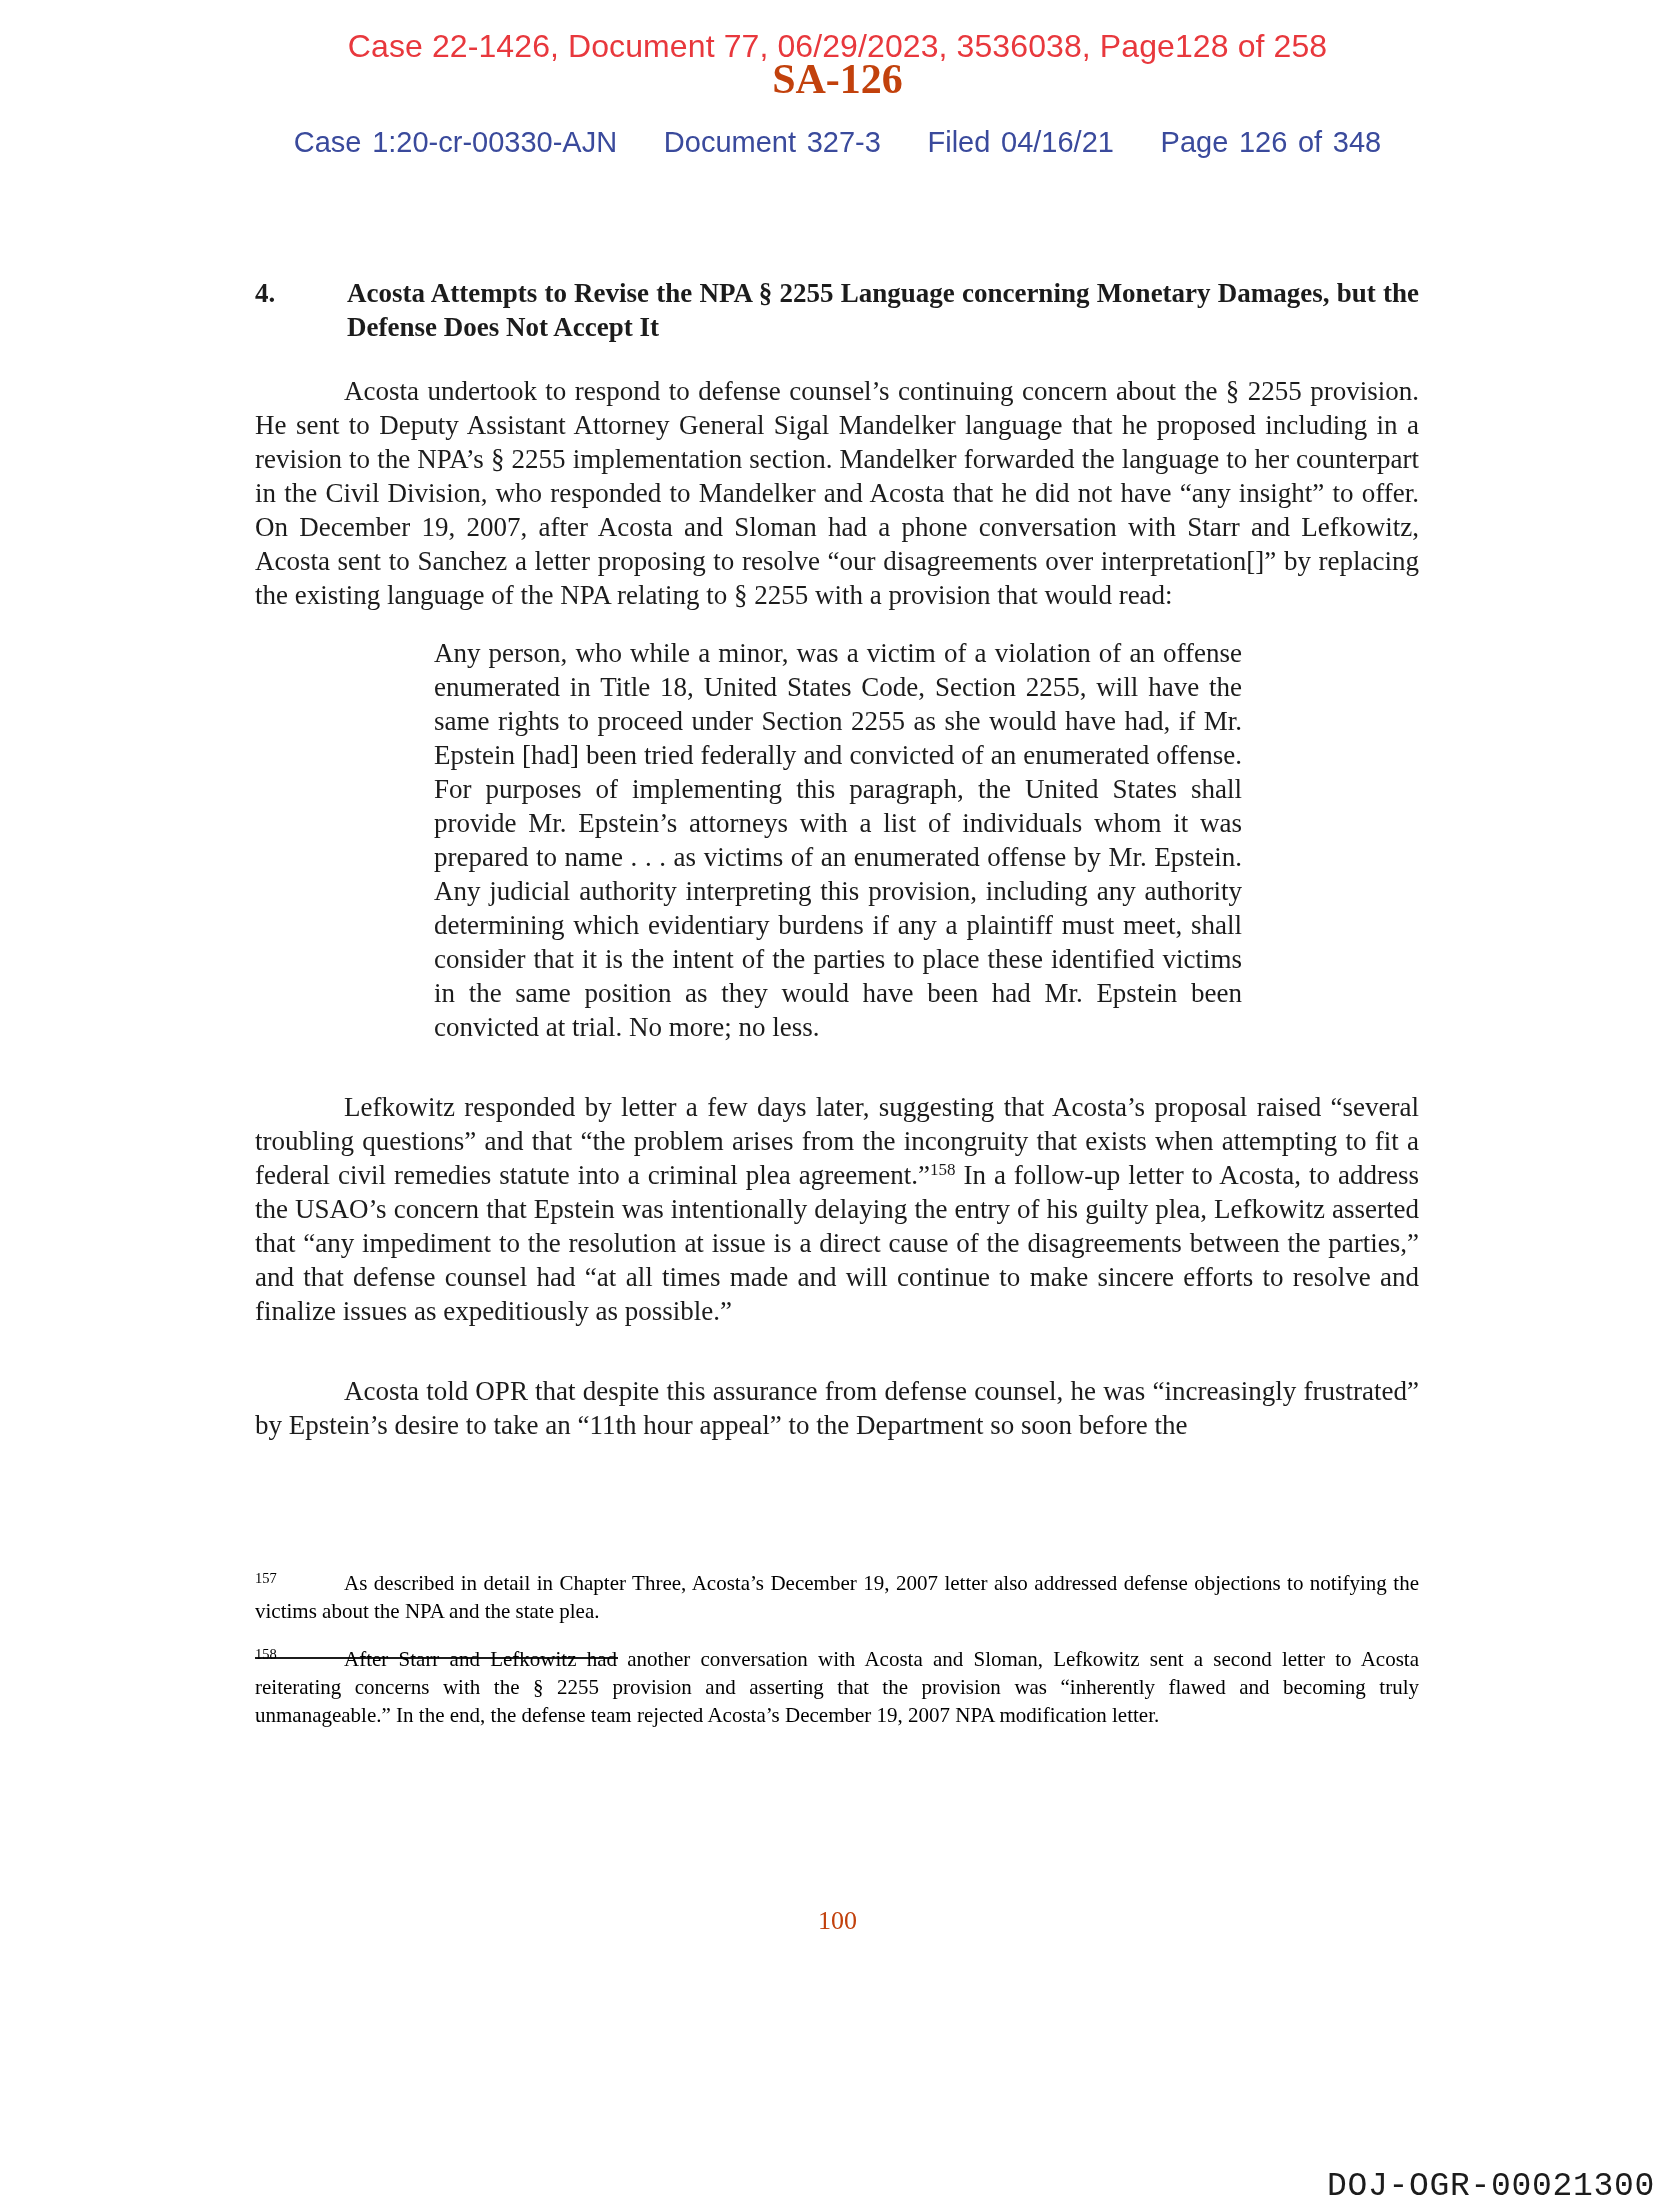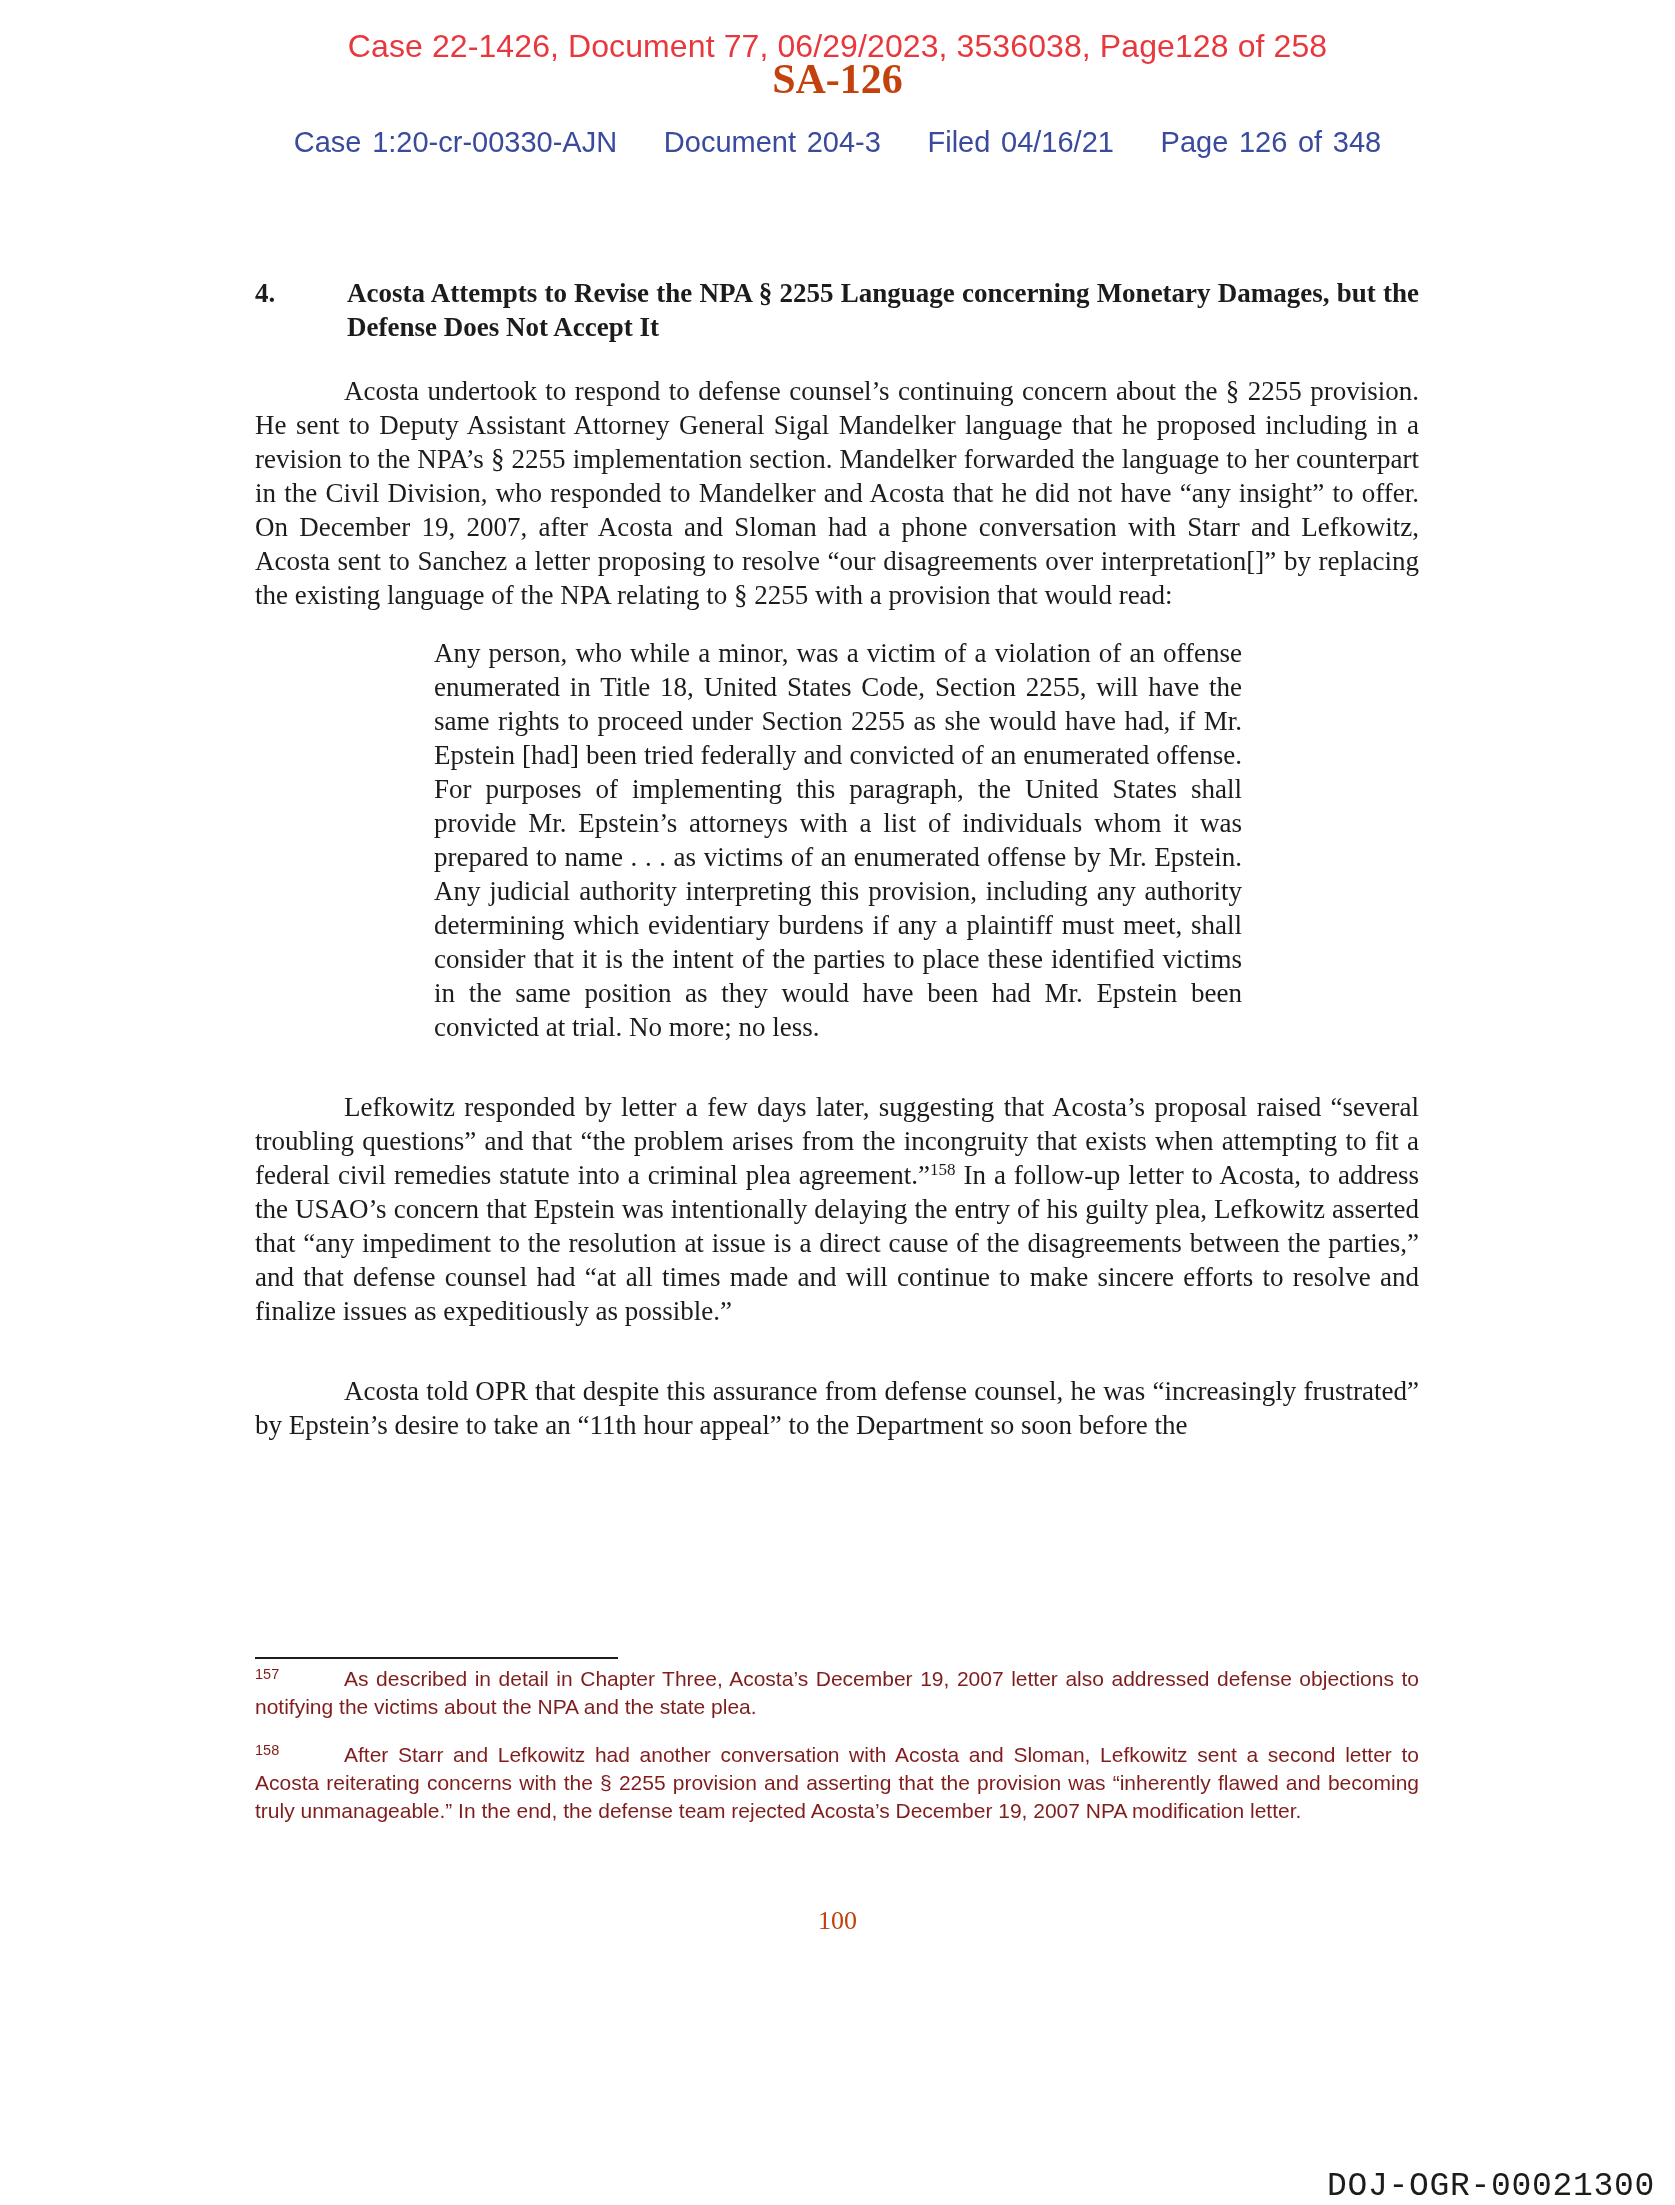--- a/index.html
+++ b/index.html
@@ -38,43 +38,43 @@
   .blockquote {
     margin: 24px 0 24px 179px; width: 808px; text-align: justify;
   }
 
   sup { font-size: 17px; line-height: 0; vertical-align: 9.2px; }
 
   .rule {
     position: absolute; left: 255px; top: 1657px; width: 363px; height: 2px; background: #1c1c1c;
   }
   .footnotes {
-    position: absolute; left: 255px; width: 1164px; top: 1665px;
-    font-family: Liberation Sans, sans-serif; font-size: 21px; line-height: 28px; color: #7f1d1d;
+    position: absolute; left: 255px; width: 1164px; top: 1569px;
+    font-family: Liberation Serif, serif; font-size: 21px; line-height: 28px; color: #000000;
   }
   .fn { text-align: justify; margin-bottom: 20px; }
   .fn .fn-num { font-size: 14.5px; vertical-align: 6.6px; line-height: 0; display: inline-block; width: 89px; }
 
   .page-number {
     position: absolute; left: 0; width: 1675px; top: 1906px; text-align: center;
     font-family: "Liberation Serif", serif; font-size: 26px; color: #c2410c;
   }
   .bates {
     position: absolute; right: 20px; top: 2168px;
     font-family: "Liberation Mono", monospace; font-size: 33px; color: #1c1c1c; letter-spacing: 0.7px;
   }
 </style>
 </head>
 <body>
 
 <div class="stamp-red">Case 22-1426, Document 77, 06/29/2023, 3536038, Page128 of 258</div>
 <div class="stamp-sa">SA-126</div>
 <div class="stamp-blue">
   <span>Case 1:20-cr-00330-AJN</span>
-  <span>Document 204-3</span>
+  <span>Document 327-3</span>
   <span>Filed 04/16/21</span>
   <span>Page 126 of 348</span>
 </div>
 
 <div class="content">
   <div class="heading heading-wrap">
     <div class="num">4.</div>
     <div class="title">Acosta Attempts to Revise the NPA § 2255 Language concerning Monetary Damages, but the Defense Does Not Accept It</div>
   </div>
 

